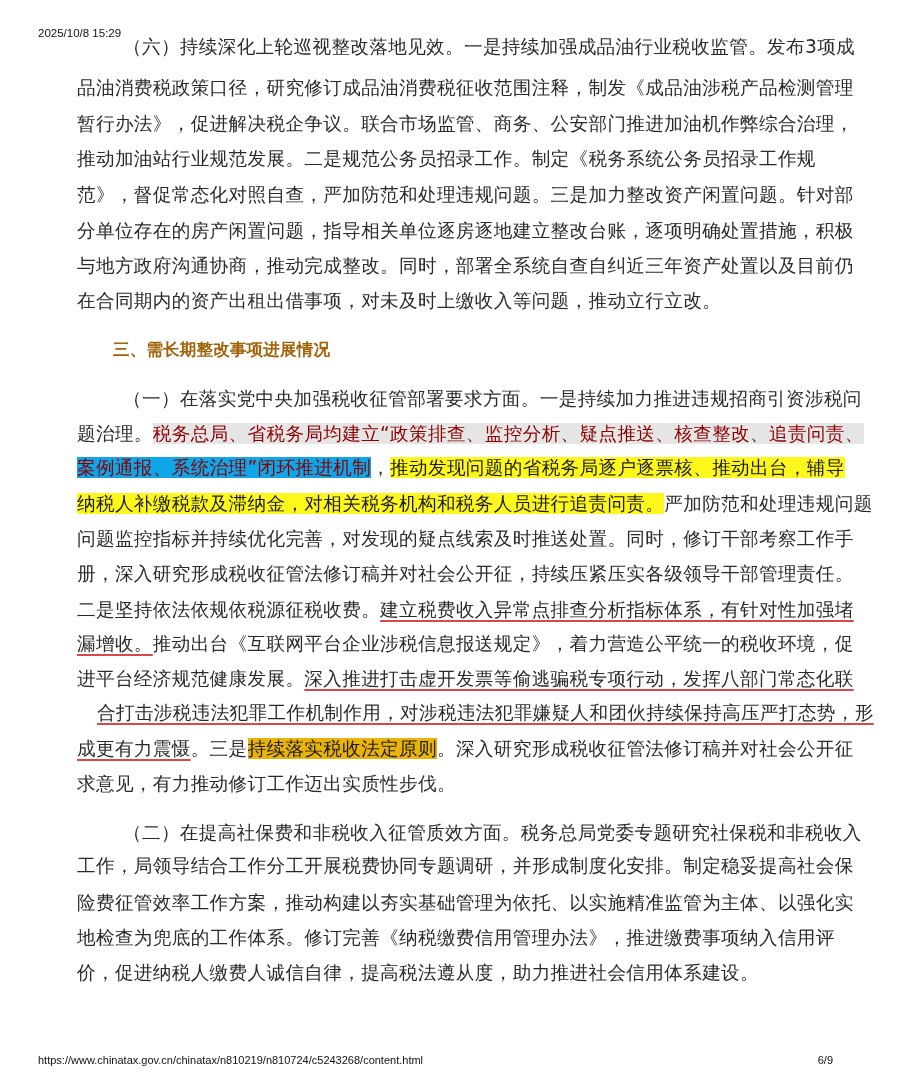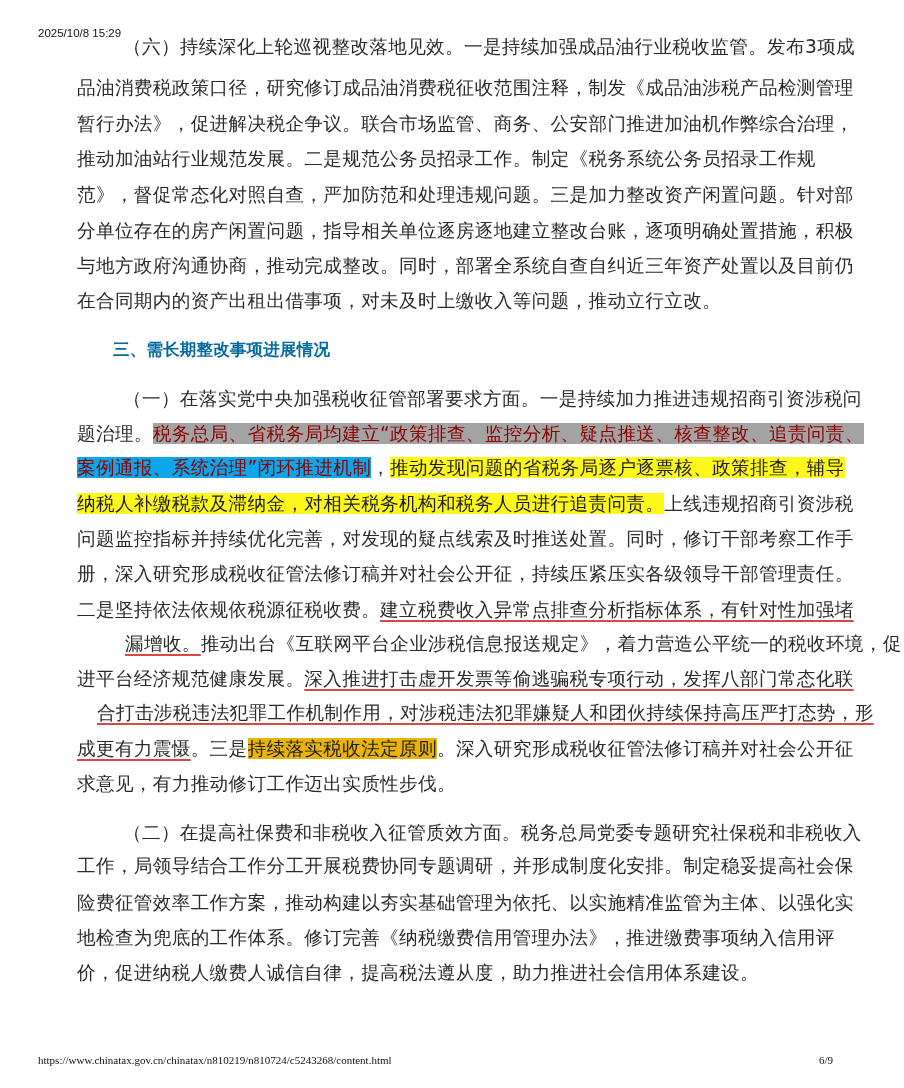--- a/index.html
+++ b/index.html
@@ -3,26 +3,26 @@
 <meta charset="utf-8">
 <style>
   html, body { margin: 0; padding: 0; background: #ffffff; }
   body { width: 904px; height: 1088px; position: relative; overflow: hidden;
          font-family: "DejaVu Sans", "Liberation Sans", sans-serif; color: #222; }
   .hdr { position: absolute; top: 14px; left: 0; width: 748px; height: 16px;
          font-family: "Liberation Sans", sans-serif; font-size: 11.5px; color: #111; margin-top: 13px; }
   .hdr .date { position: absolute; left: 38px; top: 0; }
   .hdr .title { position: absolute; left: 282px; top: 0; font-size: 11px; }
   .ftr { position: absolute; top: 1054px; left: 0; width: 863px; height: 16px;
-         font-family: Liberation Serif, serif; font-size: 11px; color: #111; }
+         font-family: Liberation Sans, sans-serif; font-size: 11px; color: #111; }
   .ftr .url { position: absolute; left: 38px; top: 0; }
   .ftr .page { position: absolute; right: 30px; top: 0; }
   .line { position: absolute; left: 77px; width: 760px; height: 26px; white-space: nowrap;
           font-size: 18.6px; line-height: 26px; letter-spacing: 0.35px; color: #2a2a2a; }
-  .line.heading { font-weight: bold; font-size: 16.5px; letter-spacing: 0.2px; color: #0369a1; }
+  .line.heading { font-weight: bold; font-size: 16.5px; letter-spacing: 0.2px; color: #a16207; }
   .seg-red { background: #f20a0a; color: #8c0000; }
   .seg-yellow { background: #fdf71c; color: #1c1c1c; }
   .seg-underline { text-decoration: underline; text-decoration-color: #d94848; text-decoration-thickness: 2px; text-underline-offset: 4px; }
 </style>
 </head>
 <body>
 
 <div class="hdr">
   <span class="date">2025/10/8 15:29</span>
 </div>
@@ -31,27 +31,27 @@
     <div class="line" style="top: 34px; padding-left: 46px;"><span>（六）持续深化上轮巡视整改落地见效。一是持续加强成品油行业税收监管。发布3项成</span></div>
     <div class="line" style="top: 75px; padding-left: 0px;"><span>品油消费税政策口径，研究修订成品油消费税征收范围注释，制发《成品油涉税产品检测管理</span></div>
     <div class="line" style="top: 111px; padding-left: 0px;"><span>暂行办法》，促进解决税企争议。联合市场监管、商务、公安部门推进加油机作弊综合治理，</span></div>
     <div class="line" style="top: 146px; padding-left: 0px;"><span>推动加油站行业规范发展。二是规范公务员招录工作。制定《税务系统公务员招录工作规</span></div>
     <div class="line" style="top: 182px; padding-left: 0px;"><span>范》，督促常态化对照自查，严加防范和处理违规问题。三是加力整改资产闲置问题。针对部</span></div>
     <div class="line" style="top: 218px; padding-left: 0px;"><span>分单位存在的房产闲置问题，指导相关单位逐房逐地建立整改台账，逐项明确处置措施，积极</span></div>
     <div class="line" style="top: 253px; padding-left: 0px;"><span>与地方政府沟通协商，推动完成整改。同时，部署全系统自查自纠近三年资产处置以及目前仍</span></div>
     <div class="line" style="top: 288px; padding-left: 0px;"><span>在合同期内的资产出租出借事项，对未及时上缴收入等问题，推动立行立改。</span></div>
     <div class="line heading" style="top: 337px; padding-left: 36px;"><span>三、需长期整改事项进展情况</span></div>
     <div class="line" style="top: 386px; padding-left: 46px;"><span>（一）在落实党中央加强税收征管部署要求方面。一是持续加力推进违规招商引资涉税问</span></div>
-    <div class="line" style="top: 421px; padding-left: 0px;"><span>题治理。</span><span class="seg-red" style="background: #a3a3a3; color: rgb(140, 0, 0);">税务总局、省税务局均建立“政策排查、监控分析、疑点推送、核查整改、追责问责、</span></div>
-    <div class="line" style="top: 455px; padding-left: 0px;"><span class="seg-red" style="background: #0ea5e9; color: rgb(140, 0, 0);">案例通报、系统治理”闭环推进机制</span><span>，</span><span class="seg-yellow" style="background: rgb(253, 247, 28);">推动发现问题的省税务局逐户逐票核、政策排查，辅导</span></div>
-    <div class="line" style="top: 491px; padding-left: 0px;"><span class="seg-yellow" style="background: rgb(253, 247, 28);">纳税人补缴税款及滞纳金，对相关税务机构和税务人员进行追责问责。</span><span>上线违规招商引资涉税</span></div>
+    <div class="line" style="top: 421px; padding-left: 0px;"><span>题治理。</span><span class="seg-red" style="background: #e5e5e5; color: rgb(140, 0, 0);">税务总局、省税务局均建立“政策排查、监控分析、疑点推送、核查整改、追责问责、</span></div>
+    <div class="line" style="top: 455px; padding-left: 0px;"><span class="seg-red" style="background: #0ea5e9; color: rgb(140, 0, 0);">案例通报、系统治理”闭环推进机制</span><span>，</span><span class="seg-yellow" style="background: rgb(253, 247, 28);">推动发现问题的省税务局逐户逐票核、推动出台，辅导</span></div>
+    <div class="line" style="top: 491px; padding-left: 0px;"><span class="seg-yellow" style="background: rgb(253, 247, 28);">纳税人补缴税款及滞纳金，对相关税务机构和税务人员进行追责问责。</span><span>严加防范和处理违规问题</span></div>
     <div class="line" style="top: 526px; padding-left: 0px;"><span>问题监控指标并持续优化完善，对发现的疑点线索及时推送处置。同时，修订干部考察工作手</span></div>
     <div class="line" style="top: 561px; padding-left: 0px;"><span>册，深入研究形成税收征管法修订稿并对社会公开征，持续压紧压实各级领导干部管理责任。</span></div>
     <div class="line" style="top: 597px; padding-left: 0px;"><span>二是坚持依法依规依税源征税收费。</span><span class="seg-underline" style="text-decoration-color: rgb(217, 72, 72);">建立税费收入异常点排查分析指标体系，有针对性加强堵</span></div>
-    <div class="line" style="top: 631px; padding-left: 0px; margin-left: 48px;"><span class="seg-underline" style="text-decoration-color: rgb(217, 72, 72);">漏增收。</span><span>推动出台《互联网平台企业涉税信息报送规定》，着力营造公平统一的税收环境，促</span></div>
+    <div class="line" style="top: 631px; padding-left: 0px;"><span class="seg-underline" style="text-decoration-color: rgb(217, 72, 72);">漏增收。</span><span>推动出台《互联网平台企业涉税信息报送规定》，着力营造公平统一的税收环境，促</span></div>
     <div class="line" style="top: 666px; padding-left: 0px;"><span>进平台经济规范健康发展。</span><span class="seg-underline" style="text-decoration-color: rgb(217, 72, 72);">深入推进打击虚开发票等偷逃骗税专项行动，发挥八部门常态化联</span></div>
     <div class="line" style="top: 700px; padding-left: 0px; margin-left: 20px;"><span class="seg-underline" style="text-decoration-color: rgb(217, 72, 72);">合打击涉税违法犯罪工作机制作用，对涉税违法犯罪嫌疑人和团伙持续保持高压严打态势，形</span></div>
     <div class="line" style="top: 736px; padding-left: 0px;"><span class="seg-underline" style="text-decoration-color: rgb(217, 72, 72);">成更有力震慑</span><span>。三是</span><span class="seg-yellow" style="background: #eab308;">持续落实税收法定原则</span><span>。深入研究形成税收征管法修订稿并对社会公开征</span></div>
     <div class="line" style="top: 771px; padding-left: 0px;"><span>求意见，有力推动修订工作迈出实质性步伐。</span></div>
     <div class="line" style="top: 820px; padding-left: 46px;"><span>（二）在提高社保费和非税收入征管质效方面。税务总局党委专题研究社保税和非税收入</span></div>
     <div class="line" style="top: 853px; padding-left: 0px;"><span>工作，局领导结合工作分工开展税费协同专题调研，并形成制度化安排。制定稳妥提高社会保</span></div>
     <div class="line" style="top: 890px; padding-left: 0px;"><span>险费征管效率工作方案，推动构建以夯实基础管理为依托、以实施精准监管为主体、以强化实</span></div>
     <div class="line" style="top: 925px; padding-left: 0px;"><span>地检查为兜底的工作体系。修订完善《纳税缴费信用管理办法》，推进缴费事项纳入信用评</span></div>
     <div class="line" style="top: 960px; padding-left: 0px;"><span>价，促进纳税人缴费人诚信自律，提高税法遵从度，助力推进社会信用体系建设。</span></div>
   </div>

